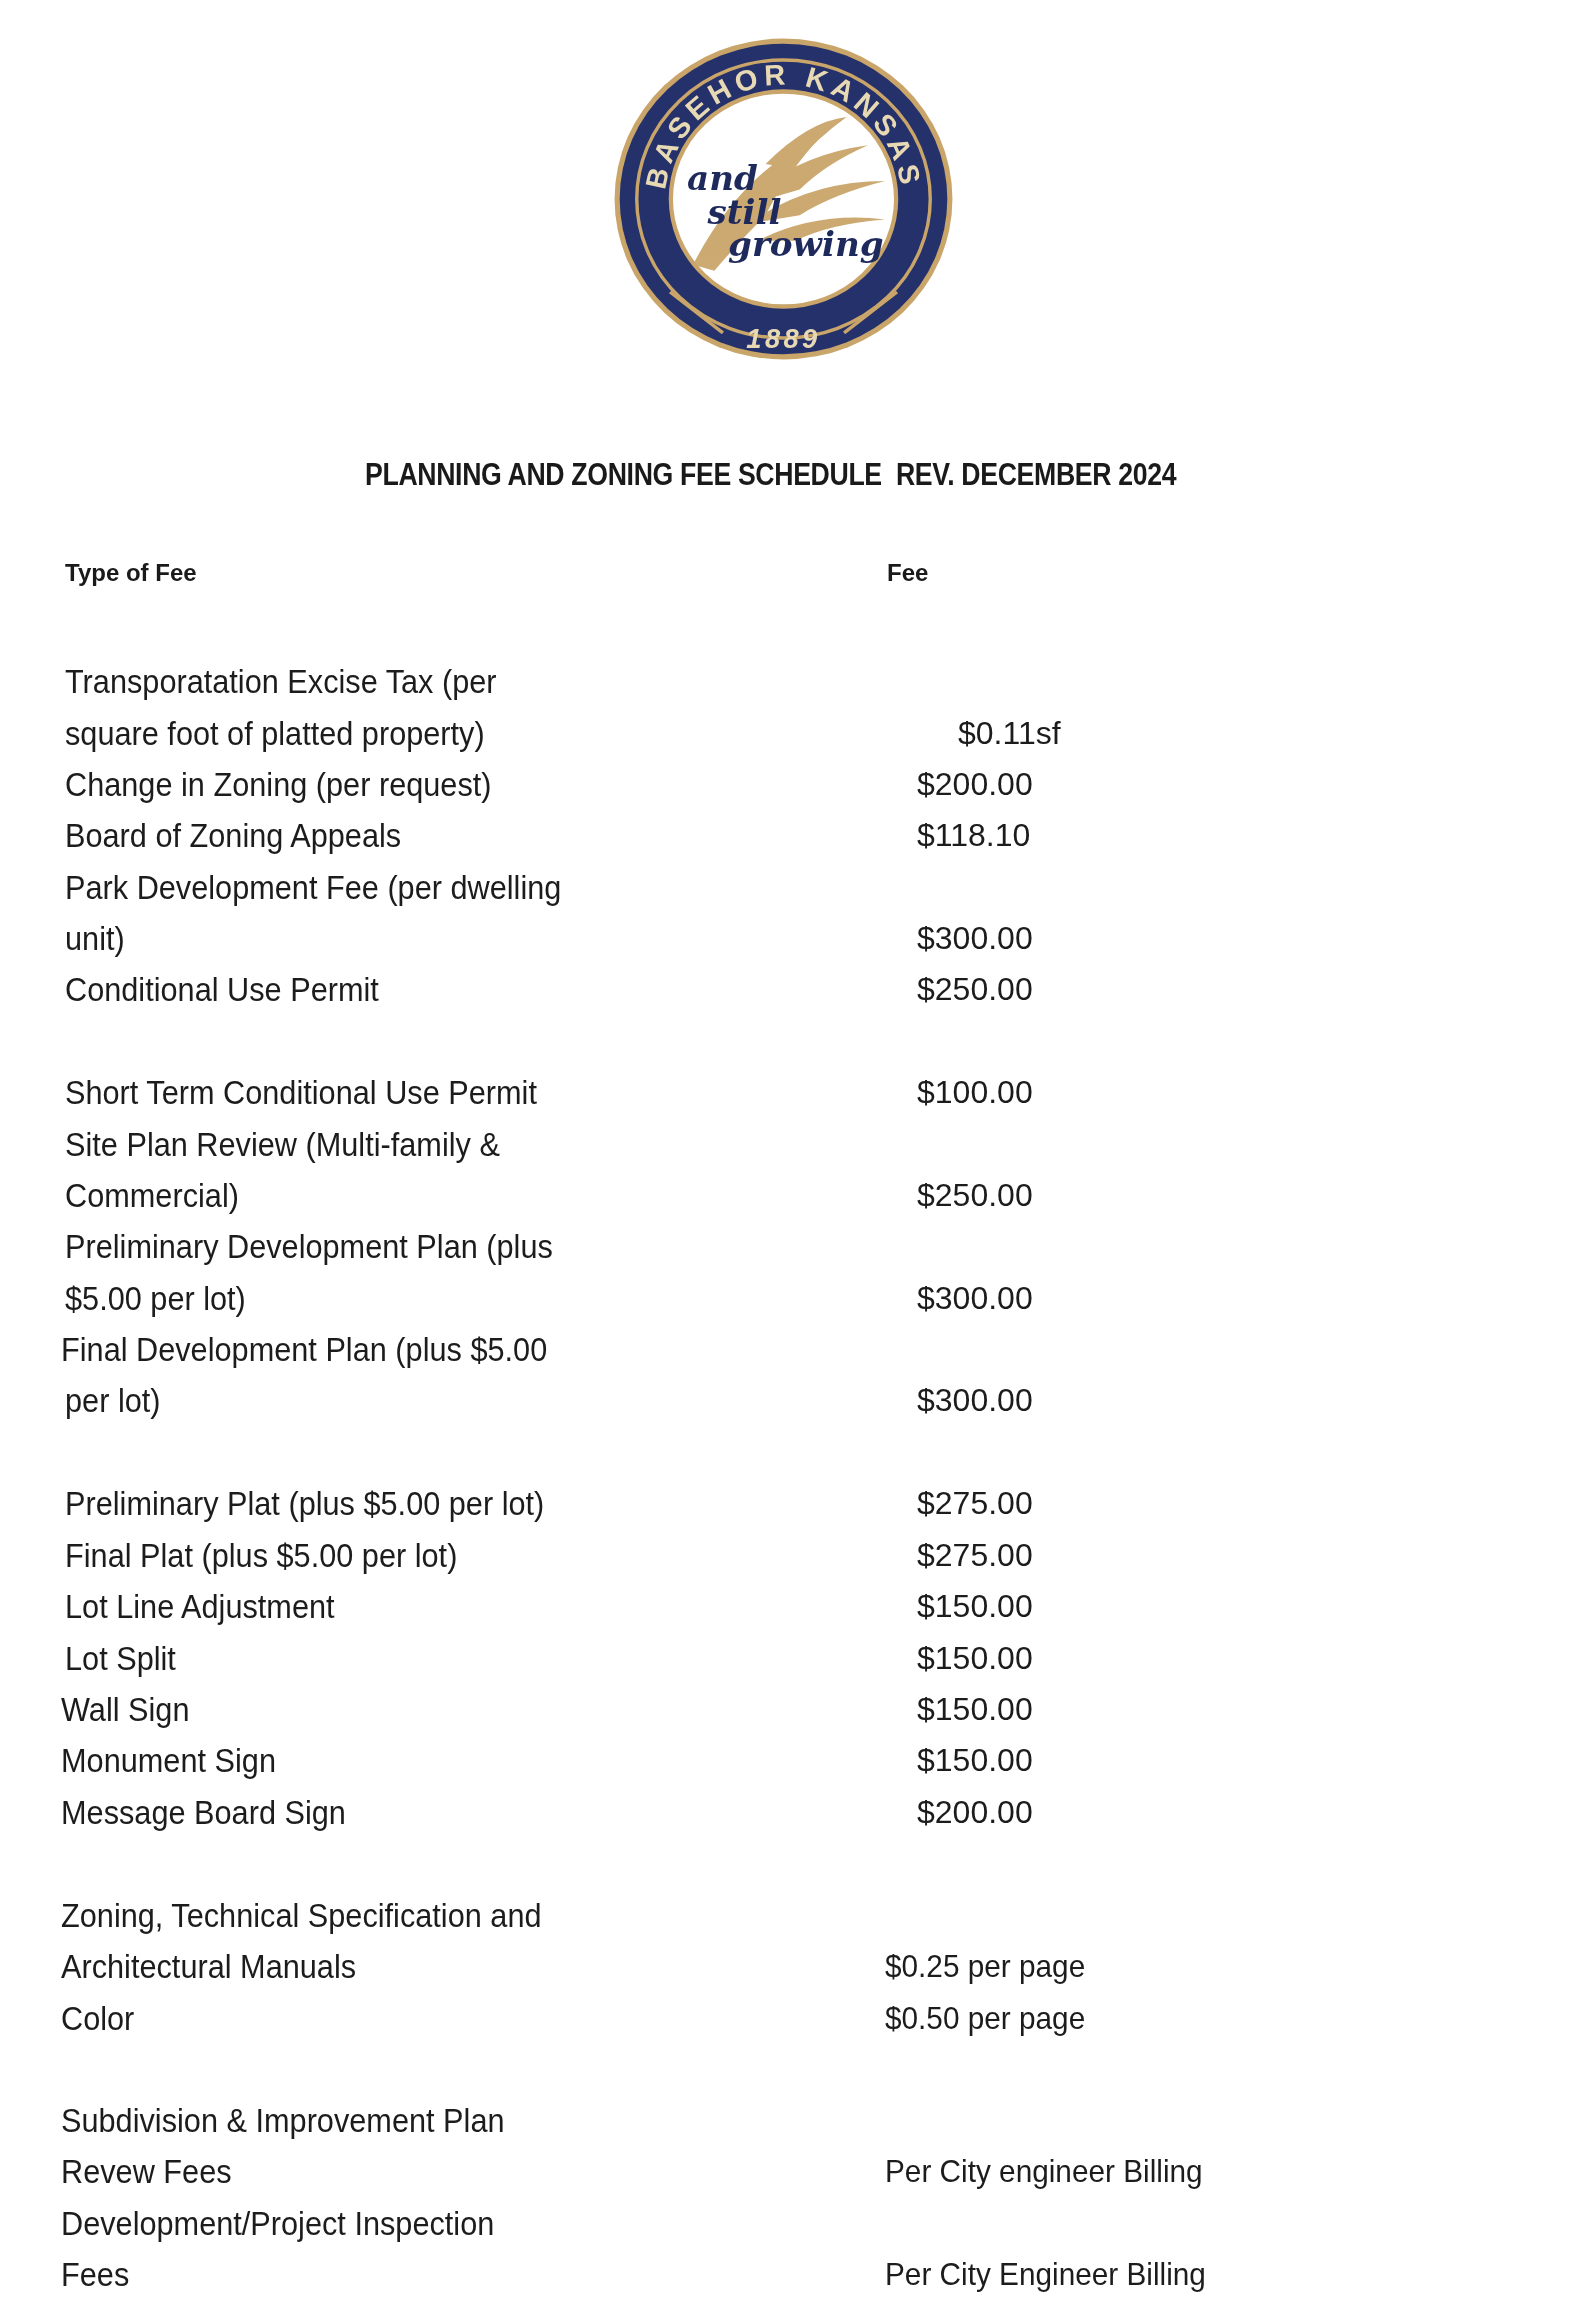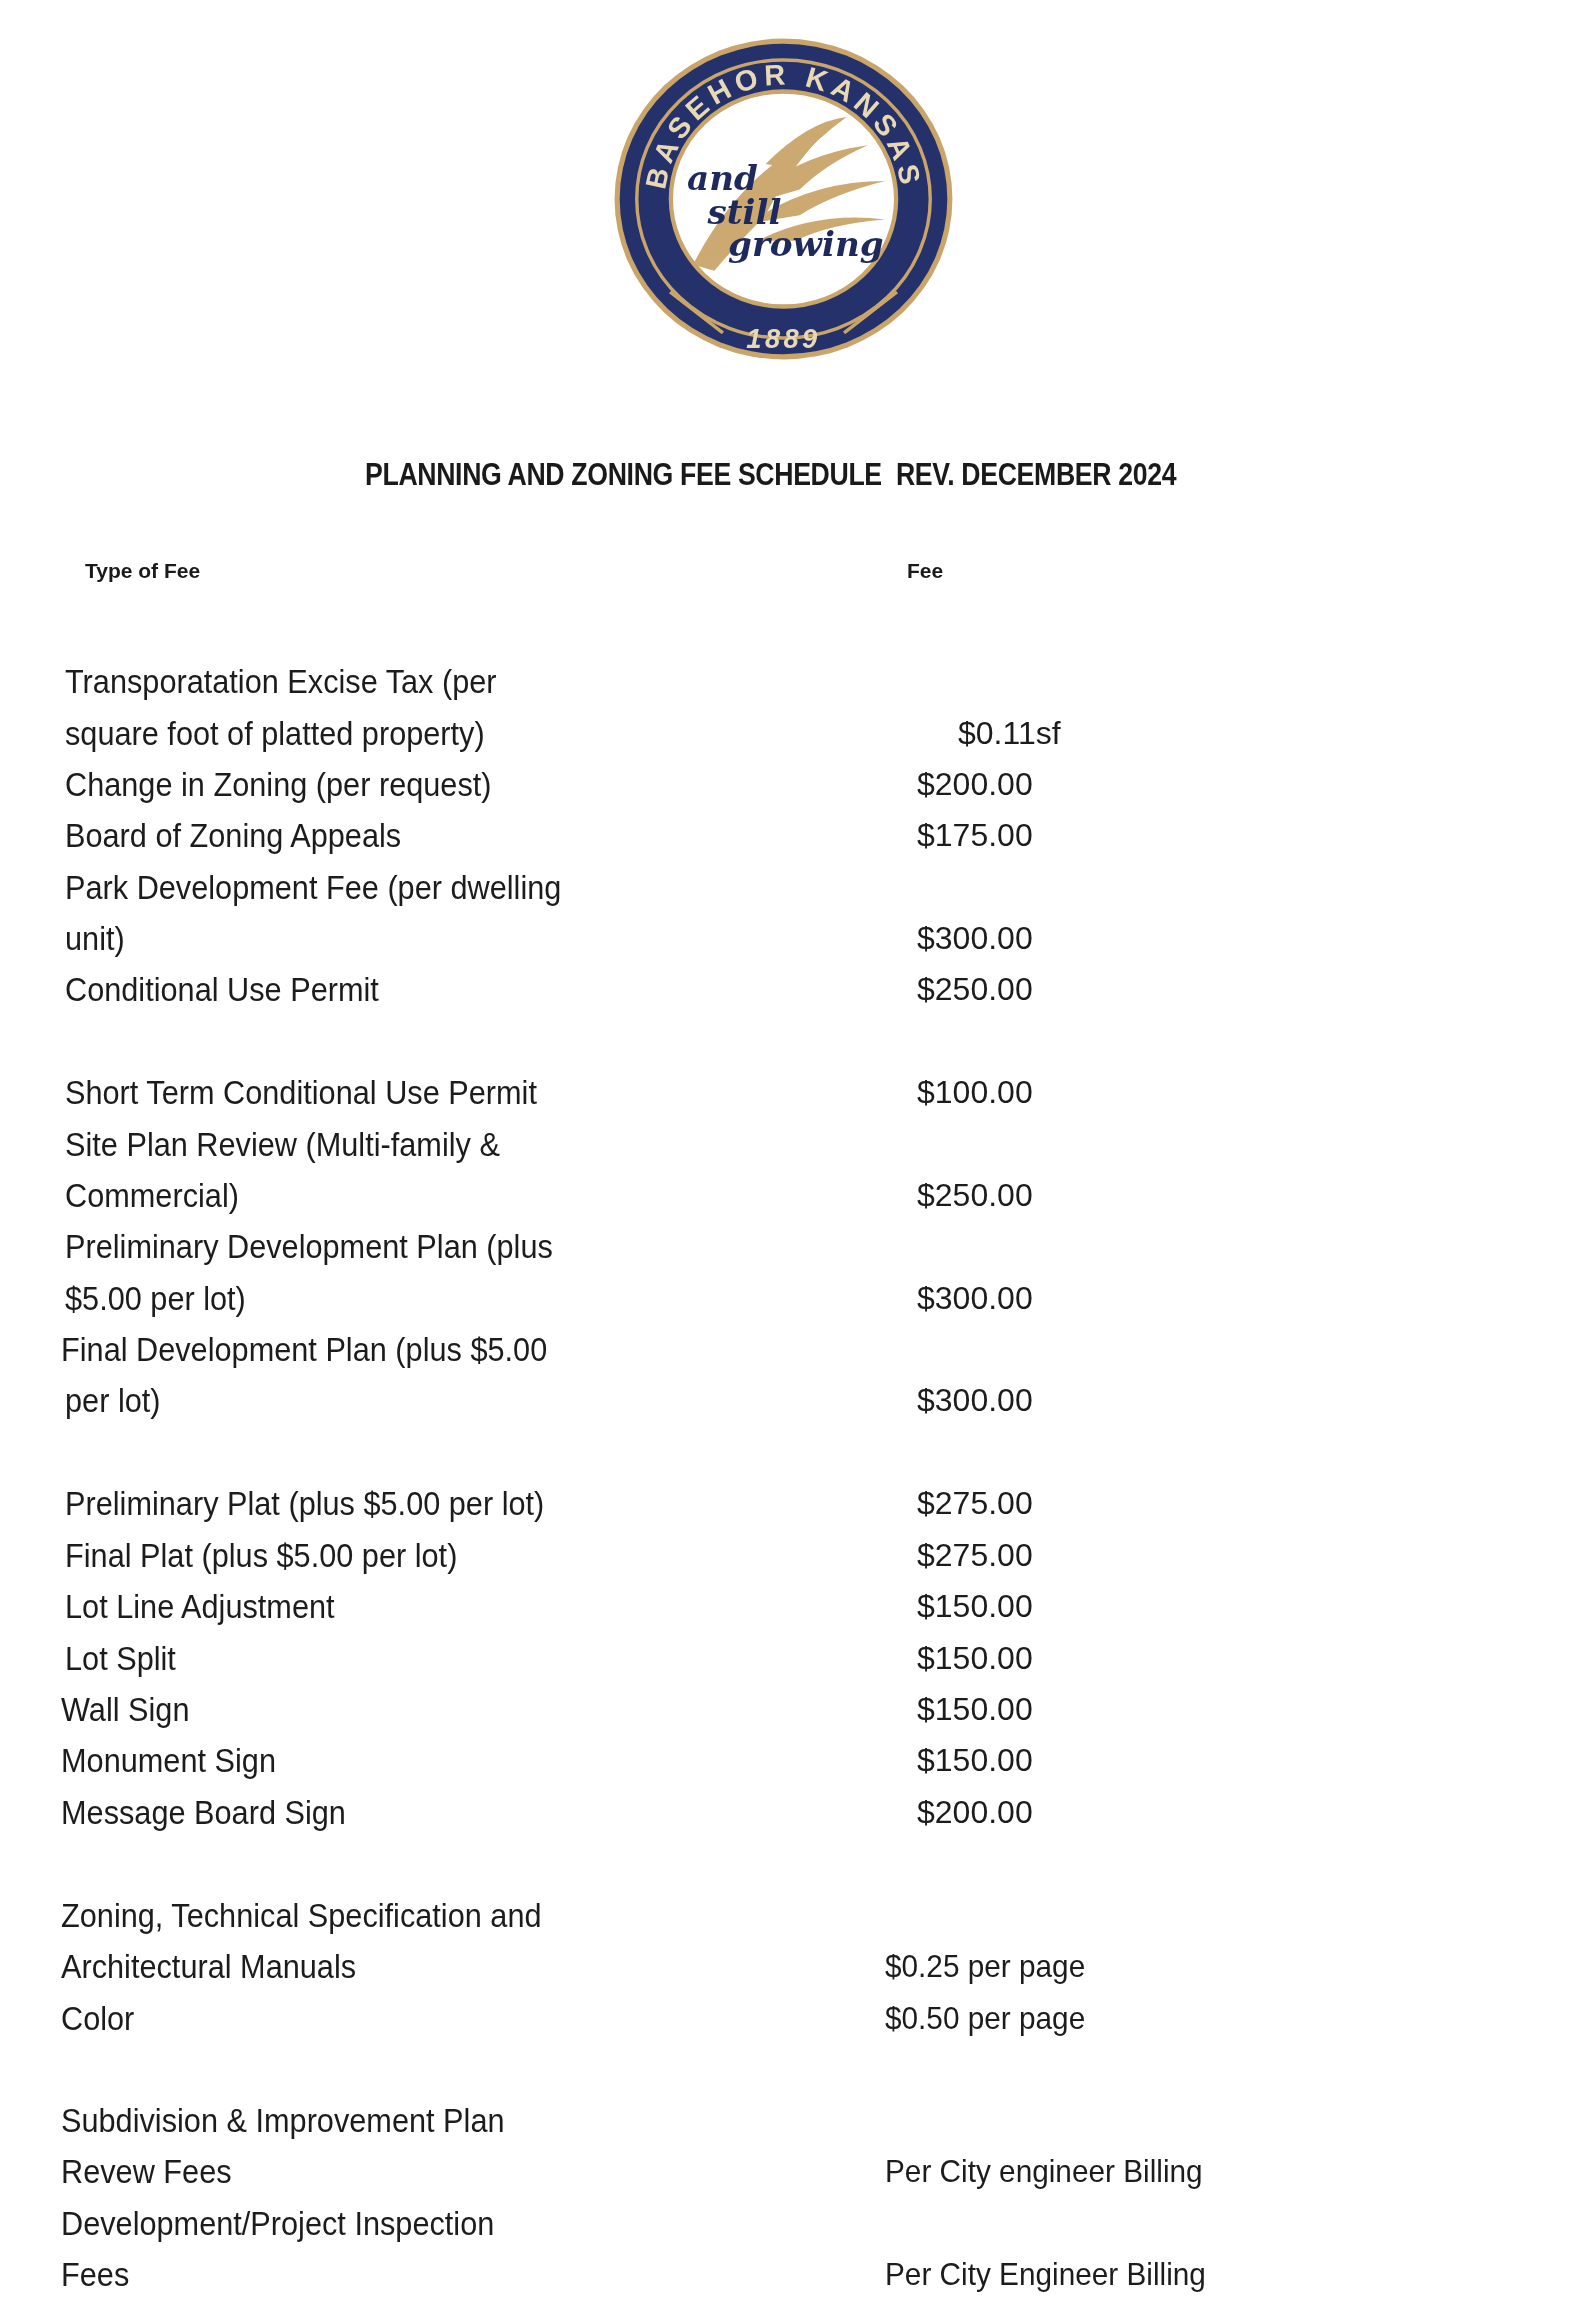--- a/index.html
+++ b/index.html
@@ -33,23 +33,22 @@
       letter-spacing: -0.4px;
       transform: scaleX(0.86);
       transform-origin: left top;
       white-space: pre;
       color: #1a1a1a;
     }
     .col-head {
       position: absolute;
       top: 559px;
       font-weight: bold;
-      font-size: 21px;
+      font-size: 24px;
       color: #1a1a1a;
-      margin-left: 20px;
     }
     .col-head.type { left: 65px; }
     .col-head.fee { left: 887px; }
 
     .row {
       position: absolute;
       left: 0;
       width: 1572px;
       height: 51px;
     }
@@ -128,21 +127,21 @@
 <div class="row" style="top:715px">
   <span class="label">square foot of platted property)</span>
   <span class="value indent">$0.11sf</span>
 </div>
 <div class="row" style="top:766px">
   <span class="label">Change in Zoning (per request)</span>
   <span class="value money">$200.00</span>
 </div>
 <div class="row" style="top:817px">
   <span class="label">Board of Zoning Appeals</span>
-  <span class="value money">$175.00</span>
+  <span class="value money">$118.10</span>
 </div>
 <div class="row" style="top:869px">
   <span class="label">Park Development Fee (per dwelling</span>
 </div>
 <div class="row" style="top:920px">
   <span class="label">unit)</span>
   <span class="value money">$300.00</span>
 </div>
 <div class="row" style="top:971px">
   <span class="label">Conditional Use Permit</span>

